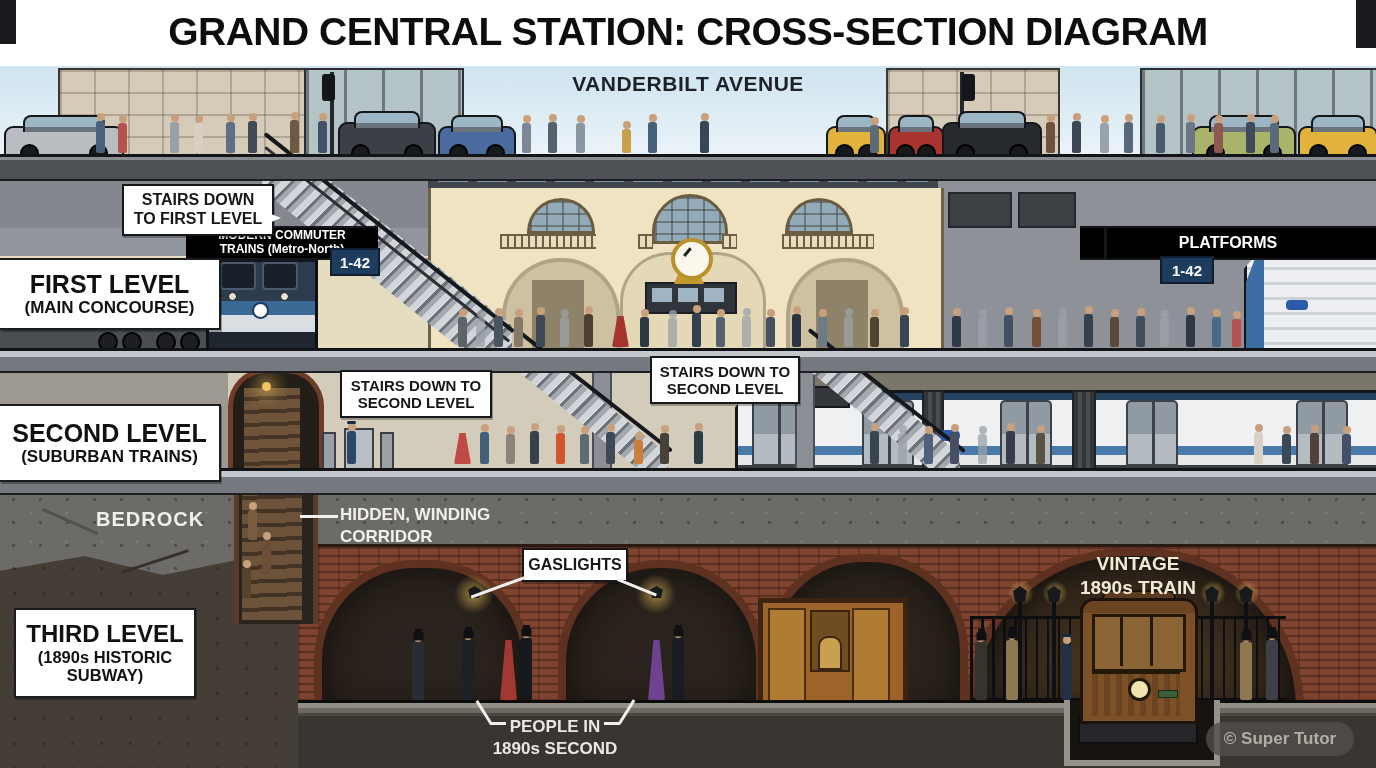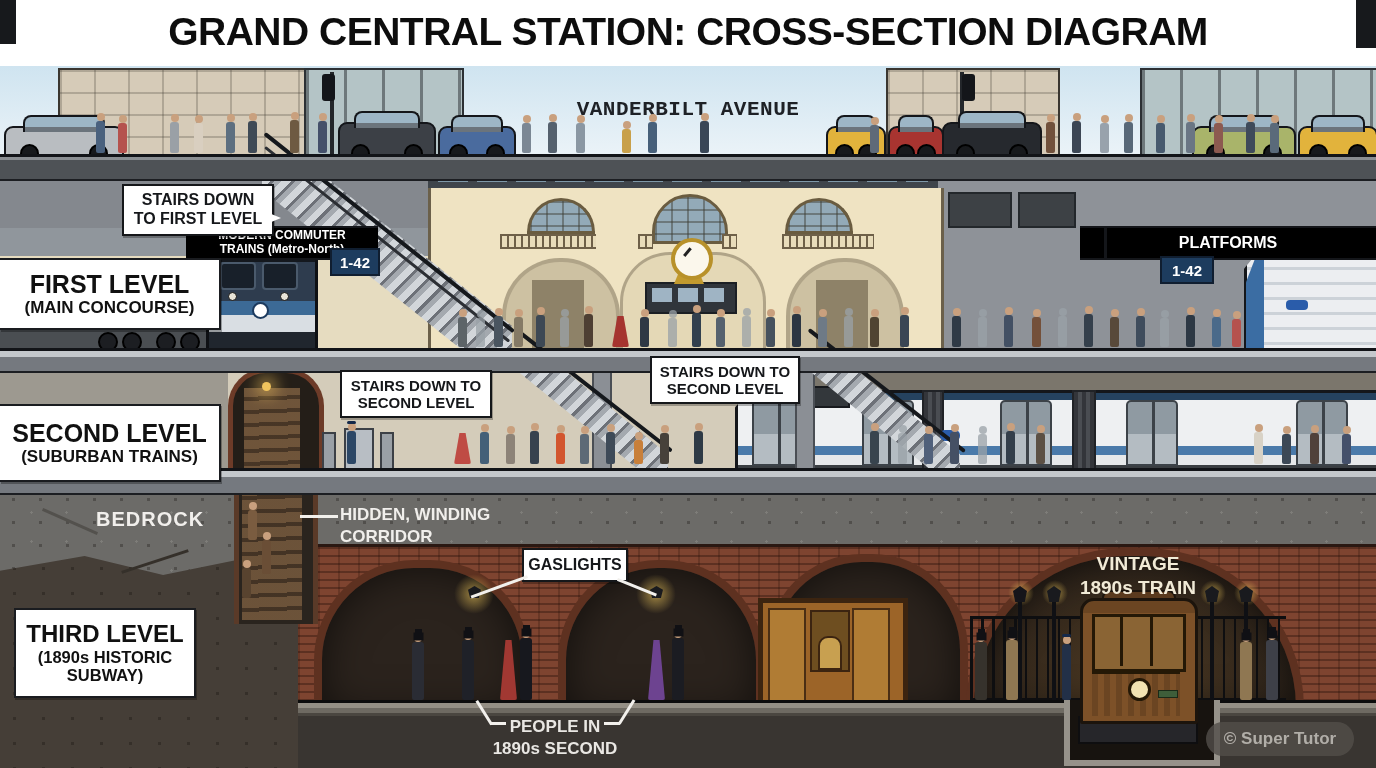--- a/index.html
+++ b/index.html
@@ -67,21 +67,21 @@
 
   <div class="abs title"><b>GRAND CENTRAL STATION:</b><span> CROSS-SECTION DIAGRAM</span></div>
   <div class="abs" style="left:0;top:0;width:16px;height:44px;background:#17191c;"></div>
   <div class="abs" style="left:1356px;top:0;width:20px;height:48px;background:#17191c;"></div>
 
   <div class="abs sky" style="left:0;top:66px;width:1376px;height:90px;"></div>
   <div class="abs bldg" style="left:58px;top:68px;width:246px;height:88px;"></div>
   <div class="abs glass" style="left:304px;top:68px;width:156px;height:88px;"></div>
   <div class="abs bldg" style="left:886px;top:68px;width:170px;height:88px;"></div>
   <div class="abs glass" style="left:1140px;top:68px;width:236px;height:88px;"></div>
-  <div class="abs street-label" style="left:488px;top:98px;width:400px;font-family:Liberation Mono, monospace;">VANDERBILT AVENUE</div>
+  <div class="abs street-label" style="left:488px;top:72px;width:400px;">VANDERBILT AVENUE</div>
 
   <div class="abs" style="left:330px;top:72px;width:4px;height:84px;background:#23262a;z-index:7;"></div>
   <div class="abs" style="left:322px;top:74px;width:13px;height:27px;background:#14161a;border-radius:3px;z-index:7;"></div>
   <div class="abs" style="left:960px;top:72px;width:4px;height:84px;background:#23262a;z-index:7;"></div>
   <div class="abs" style="left:962px;top:74px;width:13px;height:27px;background:#14161a;border-radius:3px;z-index:7;"></div>
 
   <div class="abs slab" style="left:0;top:154px;width:1376px;height:22px;background:linear-gradient(#8a8e92 0 3px,#4e5256 3px 100%);"></div>
 
   <div class="abs" style="left:0;top:176px;width:1376px;height:172px;background:#90969c;"></div>
   <div class="abs" style="left:0;top:176px;width:430px;height:52px;background:#84888e;"></div>

